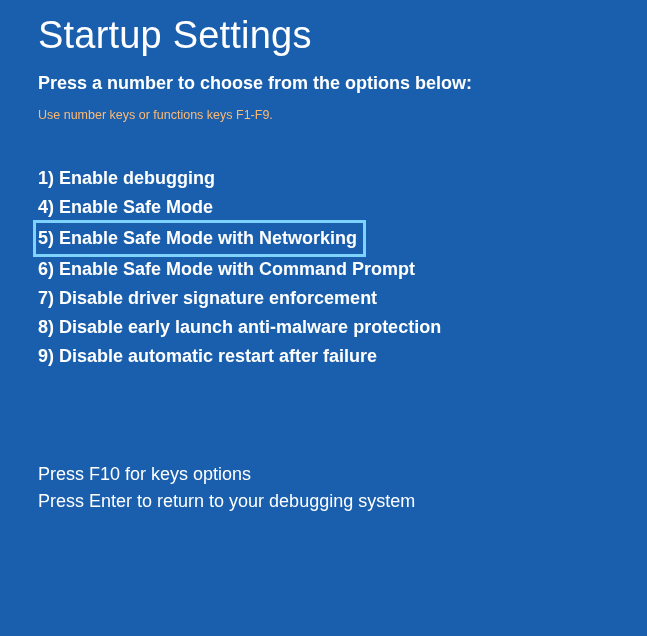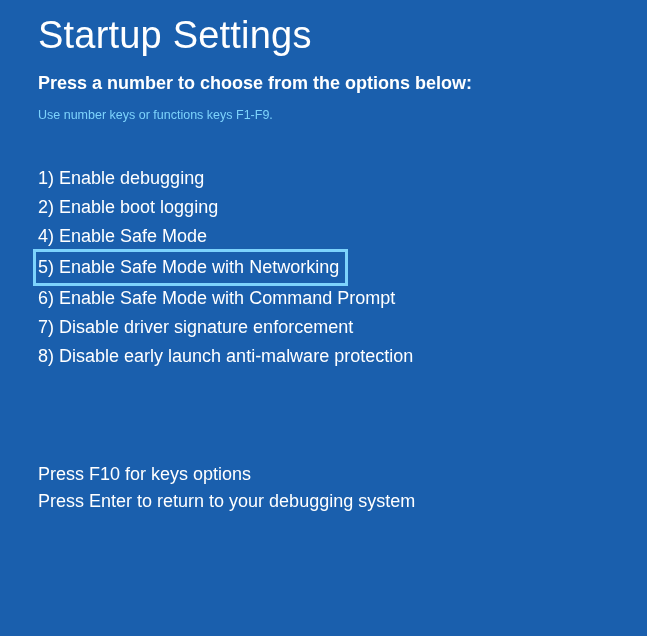--- a/index.html
+++ b/index.html
@@ -23,29 +23,29 @@
       letter-spacing: 0.2px;
     }
     .instruction {
       font-size: 18px;
       font-weight: 700;
       margin-bottom: 14px;
     }
     .hint {
       font-size: 12.5px;
       font-weight: 400;
-      color: #7dd3fc;
+      color: #fdba74;
       margin-bottom: 42px;
     }
     .options {
       margin-bottom: 90px;
     }
     .option {
       font-size: 18px;
-      font-weight: 400;
+      font-weight: 700;
       line-height: 29px;
       display: inline-block;
       position: relative;
     }
     .option-row {
       line-height: 29px;
     }
     .highlighted {
       border: 3px solid #7dd3fc;
       padding: 1px 6px 1px 2px;
@@ -63,24 +63,24 @@
 <body>
 
 <h1 class="page-title">Startup Settings</h1>
 
 <p class="instruction">Press a number to choose from the options below:</p>
 
 <p class="hint">Use number keys or functions keys F1-F9.</p>
 
 <div class="options">
   <div class="option-row"><span class="option"><span>1</span>) <span>Enable debugging</span></span></div>
-  <div class="option-row"><span class="option"><span>2</span>) <span>Enable boot logging</span></span></div>
   <div class="option-row"><span class="option"><span>4</span>) <span>Enable Safe Mode</span></span></div>
   <div class="option-row"><span class="option highlighted"><span>5</span>) <span>Enable Safe Mode with Networking</span></span></div>
   <div class="option-row"><span class="option"><span>6</span>) <span>Enable Safe Mode with Command Prompt</span></span></div>
   <div class="option-row"><span class="option"><span>7</span>) <span>Disable driver signature enforcement</span></span></div>
   <div class="option-row"><span class="option"><span>8</span>) <span>Disable early launch anti-malware protection</span></span></div>
+  <div class="option-row"><span class="option"><span>9</span>) <span>Disable automatic restart after failure</span></span></div>
 </div>
 
 <div class="footer">
   <div>Press F10 for keys options</div>
   <div>Press Enter to return to your debugging system</div>
 </div>
 
 </body></html>

